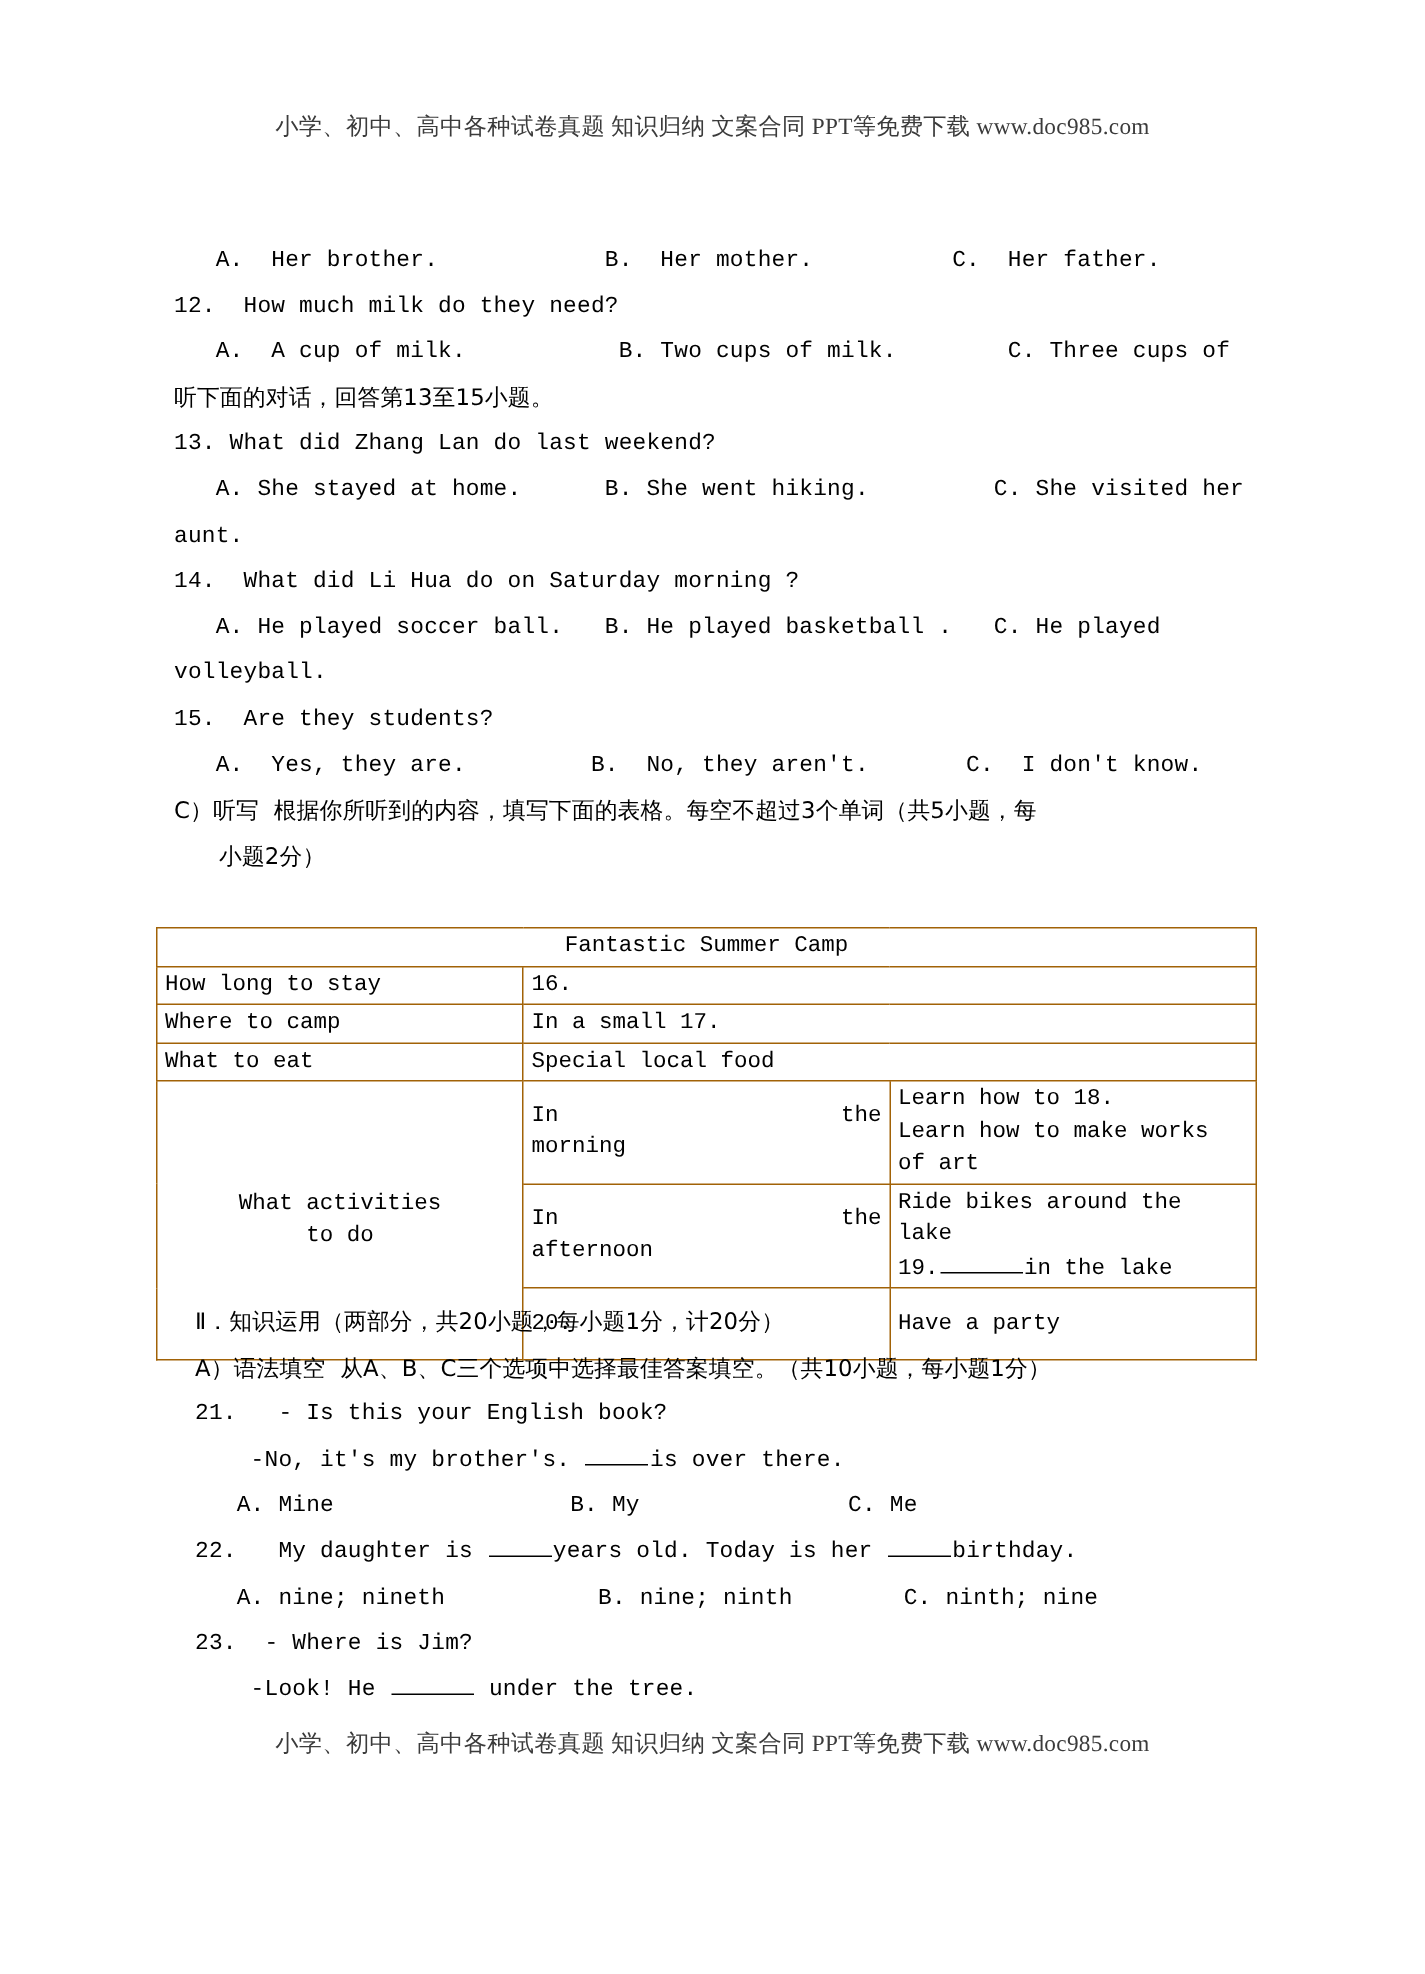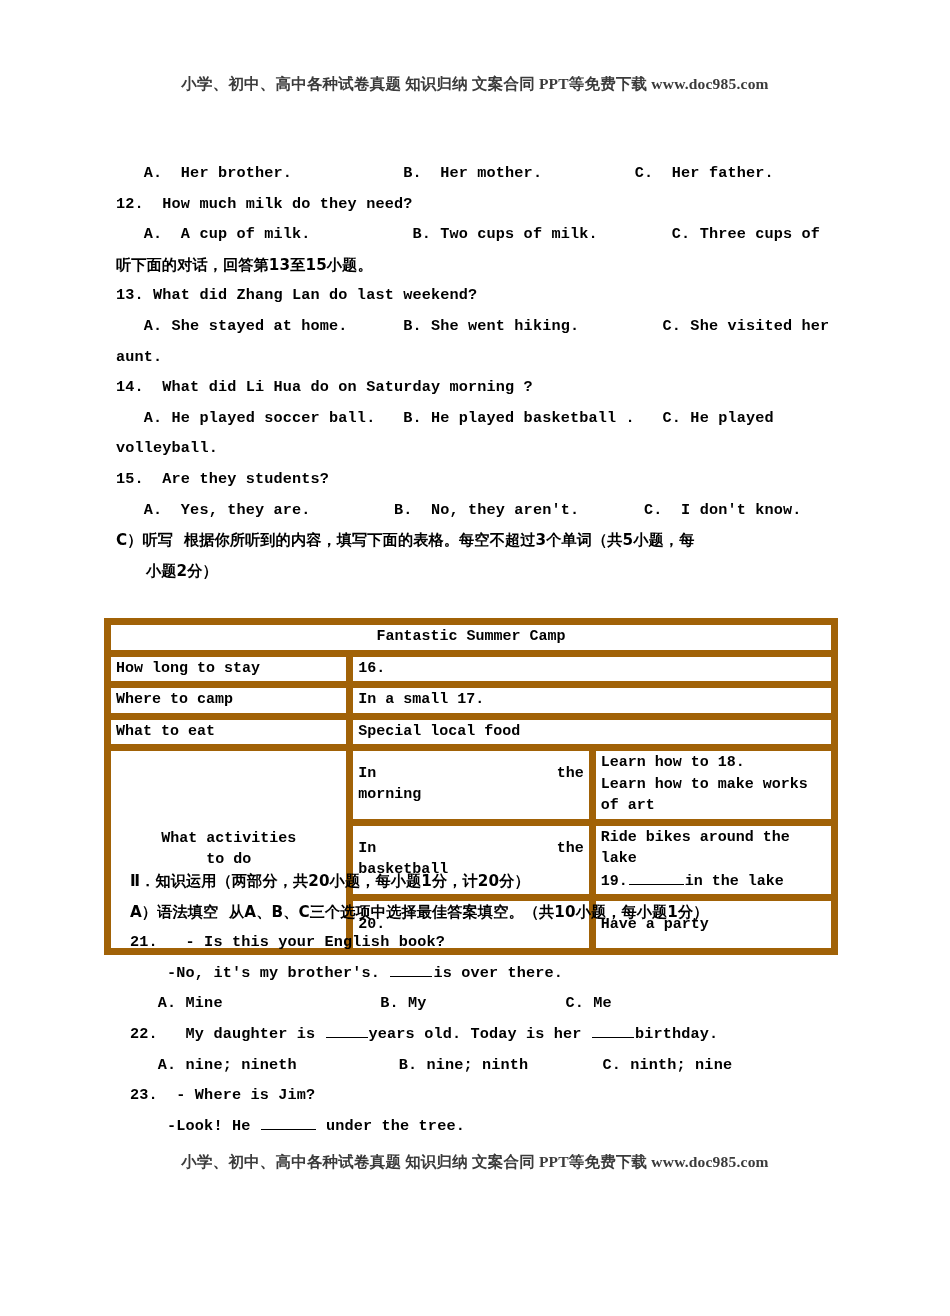--- a/index.html
+++ b/index.html
@@ -14,21 +14,20 @@
     font-family: "Liberation Mono", "DejaVu Sans Mono", monospace;
     color: #000000;
     overflow: hidden;
   }
 
   .page {
     position: absolute;
     left: 0; top: 0;
     width: 771px;
     height: 1316px;
-    font-weight: bold;
   }
 
   
   .wm {
     position: absolute;
     left: 0;
     width: 950px;
     text-align: center;
     color: #3b3b3b;
     font-family: "Liberation Serif", "DejaVu Serif", serif;
@@ -81,21 +80,21 @@
     width: 734px;
   }
   table.camp {
     border-collapse: collapse;
     width: 734px;
     table-layout: fixed;
     font-family: "Liberation Mono", "DejaVu Sans Mono", monospace;
     font-size: 15px;
   }
   table.camp td {
-    border: 7px solid #a16207;
+    border: 1px solid #a16207;
     padding: 1px 5px 2px 5px;
     vertical-align: middle;
     line-height: 21.5px;
     color: #000;
   }
   td.title {
     text-align: center;
     padding: 2px 5px 3px 5px;
   }
   td.lbl { width: 178px; }
@@ -193,21 +192,21 @@
         </td>
         <td class="val">
           <span class="l">Learn how to 18.</span>
           <span class="l">Learn how to make works of art</span>
         </td>
       </tr>
 
       <tr>
         <td class="mid when">
           <span class="justline">In the</span>
-          <span class="plainline">basketball</span>
+          <span class="plainline">afternoon</span>
         </td>
         <td class="val">
           <span class="l">Ride bikes around the lake</span>
           <span class="l"><span>19.</span><span class="blank b55"></span><span>in the lake</span></span>
         </td>
       </tr>
 
       <tr>
         <td class="mid" style="height:44px;">
           <span class="plainline">20.</span>

